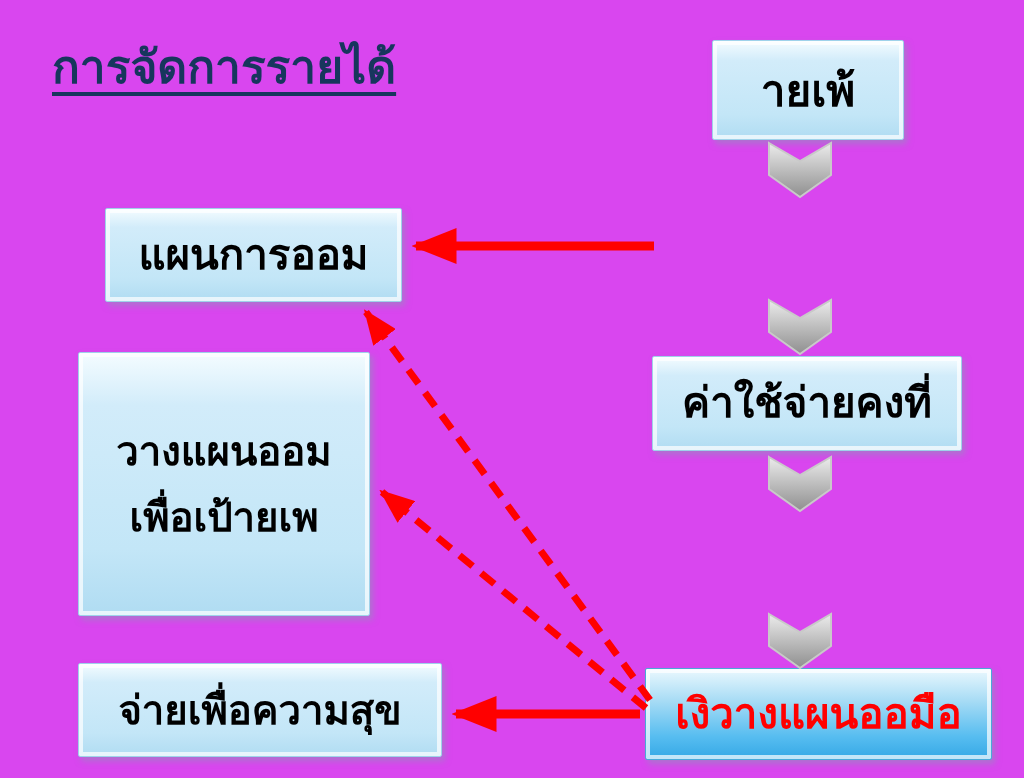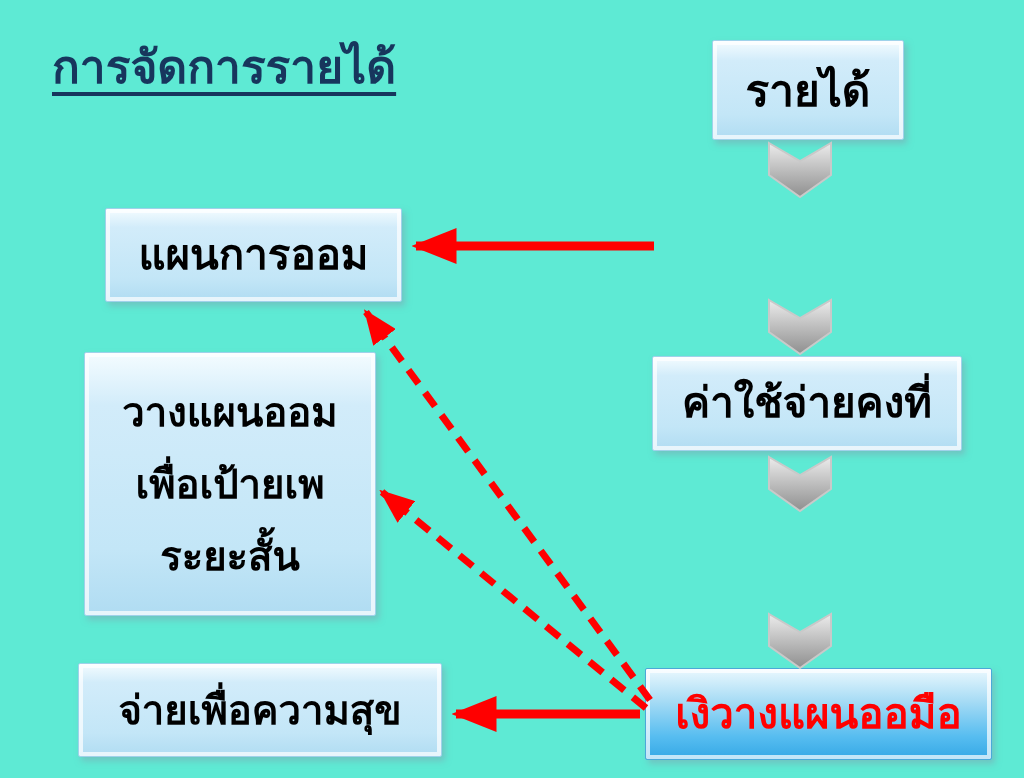--- a/index.html
+++ b/index.html
@@ -4,21 +4,21 @@
 <style>
   html, body { margin: 0; padding: 0; }
   body {
     width: 1024px; height: 778px;
     background: #ffffff;
     font-family: "DejaVu Sans", "Liberation Sans", sans-serif;
   }
   .slide {
     position: relative;
     width: 1024px; height: 778px;
-    background: #5eead4;
+    background: #d946ef;
     overflow: hidden;
   }
   .title {
     position: absolute;
     left: 52px; top: 30px;
     font-size: 46px;
     font-weight: bold;
     color: #17365d;
     text-decoration: underline;
     text-decoration-thickness: 4px;
@@ -48,58 +48,57 @@
   #box-variable  { left: 645px; top: 516px; width: 340px; height: 93px; font-size: 42px; }
   #box-remaining {
     left: 645px; top: 668px; width: 345px; height: 90px; font-size: 42px;
     color: #ff0000;
     background: linear-gradient(180deg, #eaf8fe 0%, #a8dcf5 35%, #57bdf0 75%, #35a8e6 100%);
     border-color: #4aa9d8;
   }
 
   
   #box-plan  { left: 105px; top: 208px; width: 295px; height: 92px;  font-size: 42px; }
-  #box-goal  { left: 78px;  top: 352px; width: 290px; height: 262px; font-size: 40px; gap: 22px; margin-left: 6px; }
+  #box-goal  { left: 78px;  top: 352px; width: 290px; height: 262px; font-size: 40px; gap: 16px; }
   #box-happy { left: 78px;  top: 663px; width: 362px; height: 92px;  font-size: 40px; }
 
   .overlay {
     position: absolute;
     left: 0; top: 0;
     pointer-events: none;
   }
 </style>
 </head>
 <body>
 
 <div class="slide">
 
   <div class="title">การจัดการรายได้</div>
 
   <div class="box" id="box-income">
-    <span class="t">รายได้</span>
+    <span class="t">ายเพ้</span>
   </div>
 
 
   <div class="box" id="box-fixed">
     <span class="t">ค่าใช้จ่ายคงที่</span>
   </div>
 
 
   <div class="box" id="box-remaining">
     <span class="t">เงิวางแผนออมือ</span>
   </div>
 
   <div class="box" id="box-plan">
     <span class="t">แผนการออม</span>
   </div>
 
   <div class="box" id="box-goal">
     <span class="t">วางแผนออม</span>
     <span class="t">เพื่อเป้ายเพ</span>
-    <span class="t">ระยะสั้น</span>
   </div>
 
   <div class="box" id="box-happy">
     <span class="t">จ่ายเพื่อความสุข</span>
   </div>
 
   <svg class="overlay" width="1024" height="778" viewBox="0 0 1024 778">
     <defs>
       <linearGradient id="grayGrad" x1="0" y1="0" x2="0" y2="1">
         <stop offset="0" stop-color="#ececec"></stop>

